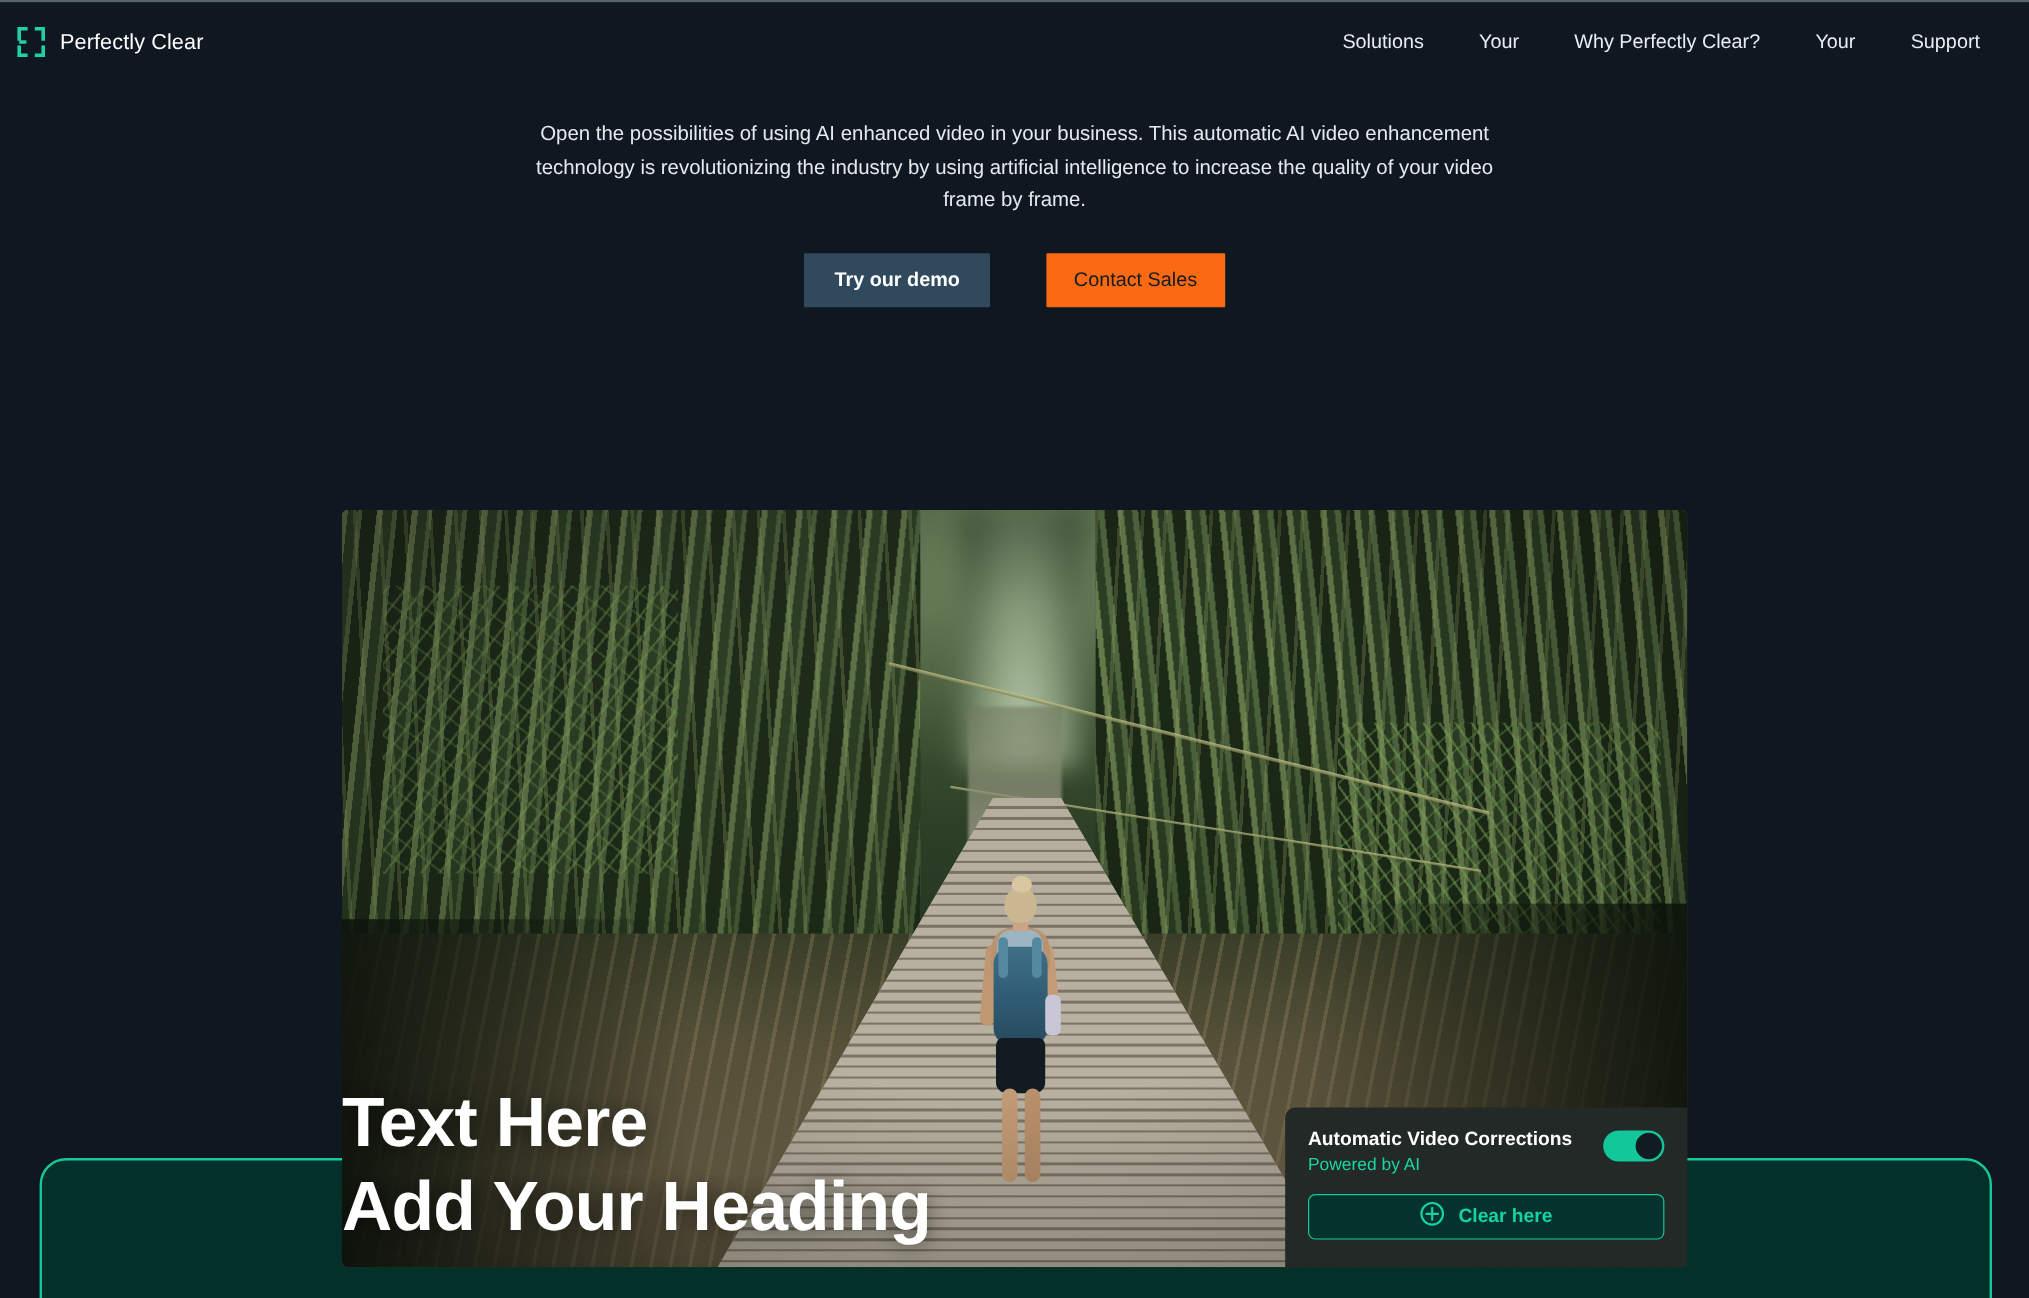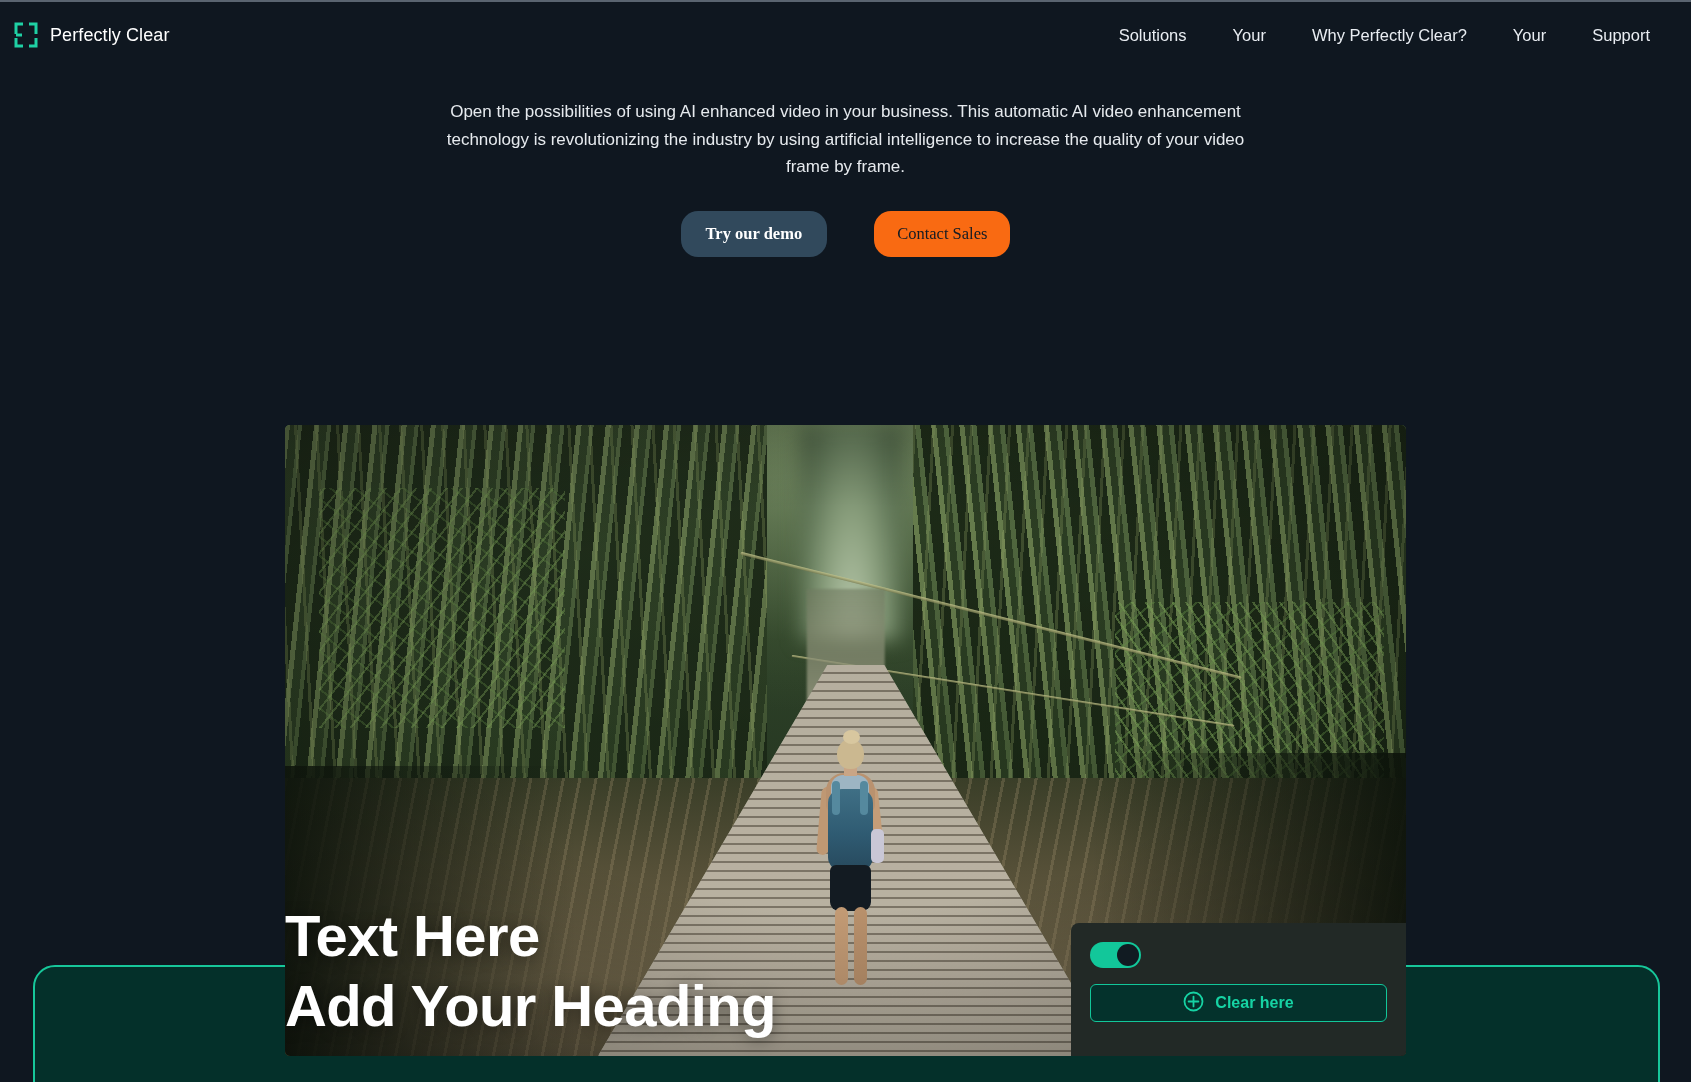--- a/index.html
+++ b/index.html
@@ -106,22 +106,22 @@
   .hero-actions {
     margin-top: 30px;
     display: flex;
     justify-content: center;
     align-items: center;
     gap: 47px;
   }
 
   .btn {
     border: none;
-    border-radius: 17px;
-    font-family: Liberation Serif, serif;
+    border-radius: 1px;
+    font-family: Liberation Sans, sans-serif;
     cursor: pointer;
     white-space: nowrap;
   }
 
   .btn-demo {
     background: #31495c;
     color: #ffffff;
     font-size: 16.5px;
     font-weight: 700;
     padding: 13px 25px;
@@ -486,20 +486,24 @@
       <div class="vignette"></div>
     </div>
 
     <div class="video-heading">
       <div class="vh-line">Text Here</div>
       <div class="vh-line">Add Your Heading</div>
     </div>
 
     <div class="ctl-card">
       <div class="ctl-row">
+        <div>
+          <div class="ctl-title">Automatic Video Corrections</div>
+          <div class="ctl-sub">Powered by AI</div>
+        </div>
         <div class="toggle">
           <span class="knob"></span>
         </div>
       </div>
 
       <button class="ctl-btn">
         <span class="plus-icon">
           <svg width="21" height="21" viewBox="0 0 21 21" aria-hidden="true">
             <circle cx="10.5" cy="10.5" r="9" fill="none" stroke="#16d3a4" stroke-width="1.8"></circle>
             <path d="M10.5 5.6 V15.4 M5.6 10.5 H15.4" stroke="#16d3a4" stroke-width="1.8" stroke-linecap="round"></path>

